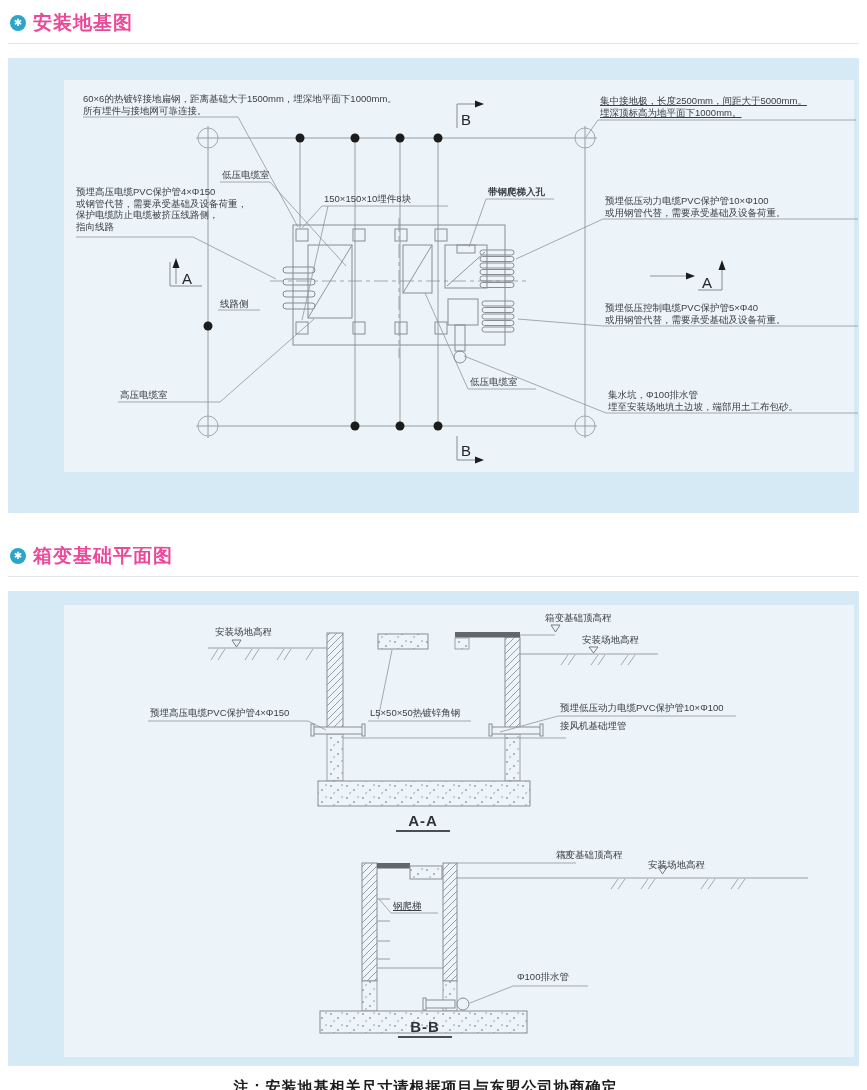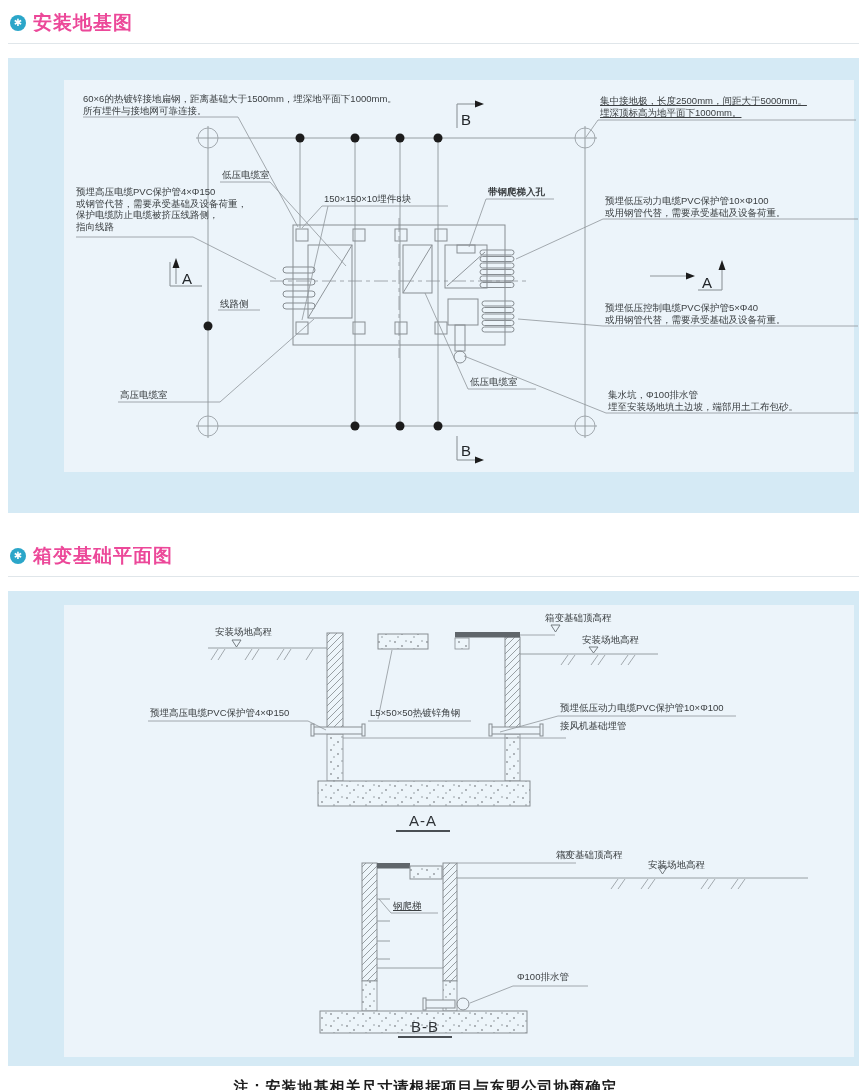--- a/index.html
+++ b/index.html
@@ -9,21 +9,21 @@
   .sec-title{font-size:19px;font-weight:bold;color:#ec4899;letter-spacing:1px;}
   .rule{height:1px;background:#e0e6ea;margin:7px 8px 0 8px;}
   .panel{position:relative;width:851px;margin:14px 0 0 8px;background:#d5eaf5;}
   .panel1{height:455px;}
   .panel2{height:475px;}
   .canvas{position:absolute;background:#ecf4fa;}
   .canvas1{left:56px;top:22px;width:790px;height:392px;}
   .canvas2{left:56px;top:14px;width:790px;height:452px;}
   svg.draw{position:absolute;left:0;top:0;}
   .lbl{position:absolute;font-size:9.5px;line-height:11.5px;color:#3c4043;white-space:pre-line;}
-  .sec-label{position:absolute;font-weight:normal;font-size:15px;color:#2f3337;border-bottom:2.5px solid #4a4f54;text-align:center;padding-bottom:1px;letter-spacing:1px;}
+  .sec-label{position:absolute;font-weight:bold;font-size:15px;color:#2f3337;border-bottom:2.5px solid #4a4f54;text-align:center;padding-bottom:1px;letter-spacing:1px;}
   .note{font-size:15px;font-weight:bold;color:#1c1c1c;text-align:center;margin-top:12px;letter-spacing:1px;}
   svg text.mark{font-size:15px;fill:#22262a;font-family:"Liberation Sans",sans-serif;}
   line,circle.o,rect.o,path.o{stroke:#8f959a;}
 </style>
 </head>
 <body>
 
 <div class="sec-title-row">
   <span class="badge">✱</span>
   <span class="sec-title">安装地基图</span>

